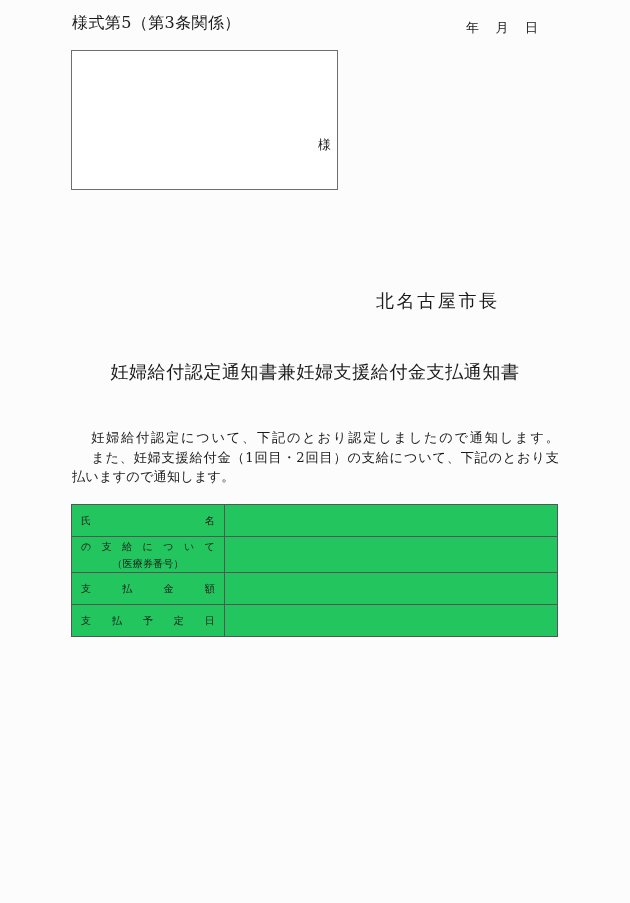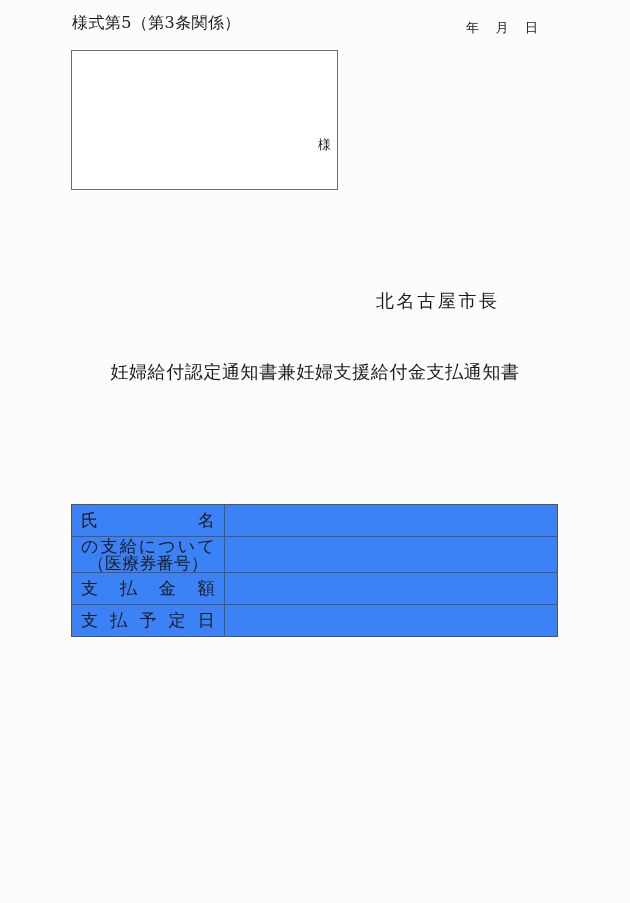--- a/index.html
+++ b/index.html
@@ -109,23 +109,23 @@
   .info-table {
     position: absolute;
     left: 71px;
     top: 504px;
     width: 487px;
     border-collapse: collapse;
     table-layout: fixed;
   }
   .info-table td {
     border: 1px solid #555555;
-    font-size: 17px;
+    font-size: 10px;
     vertical-align: middle;
-    background: #3b82f6;
+    background: #22c55e;
   }
   .info-table td.label {
     width: 134px;
     padding: 0 9px;
     line-height: 17px;
   }
   .info-table td.value {
     padding: 0 6px;
   }
   .label .lbl-line {
@@ -153,20 +153,25 @@
   </div>
 
   <div class="addressee-box">
     <span class="addressee-suffix">様</span>
   </div>
 
   <div class="issuer">北名古屋市長</div>
 
   <div class="doc-title">妊婦給付認定通知書兼妊婦支援給付金支払通知書</div>
 
+  <div class="body-text">
+    <p class="indent justify-line">妊婦給付認定について、下記のとおり認定しましたので通知します。</p>
+    <p class="indent justify-line">また、妊婦支援給付金（1回目・2回目）の支給について、下記のとおり支</p>
+    <p>払いますので通知します。</p>
+  </div>
 
   <table class="info-table">
     <tbody>
       <tr class="r-normal">
         <td class="label">
           <span class="lbl-line">氏　　　名</span>
         </td>
         <td class="value"></td>
       </tr>
       <tr class="r-tall">

